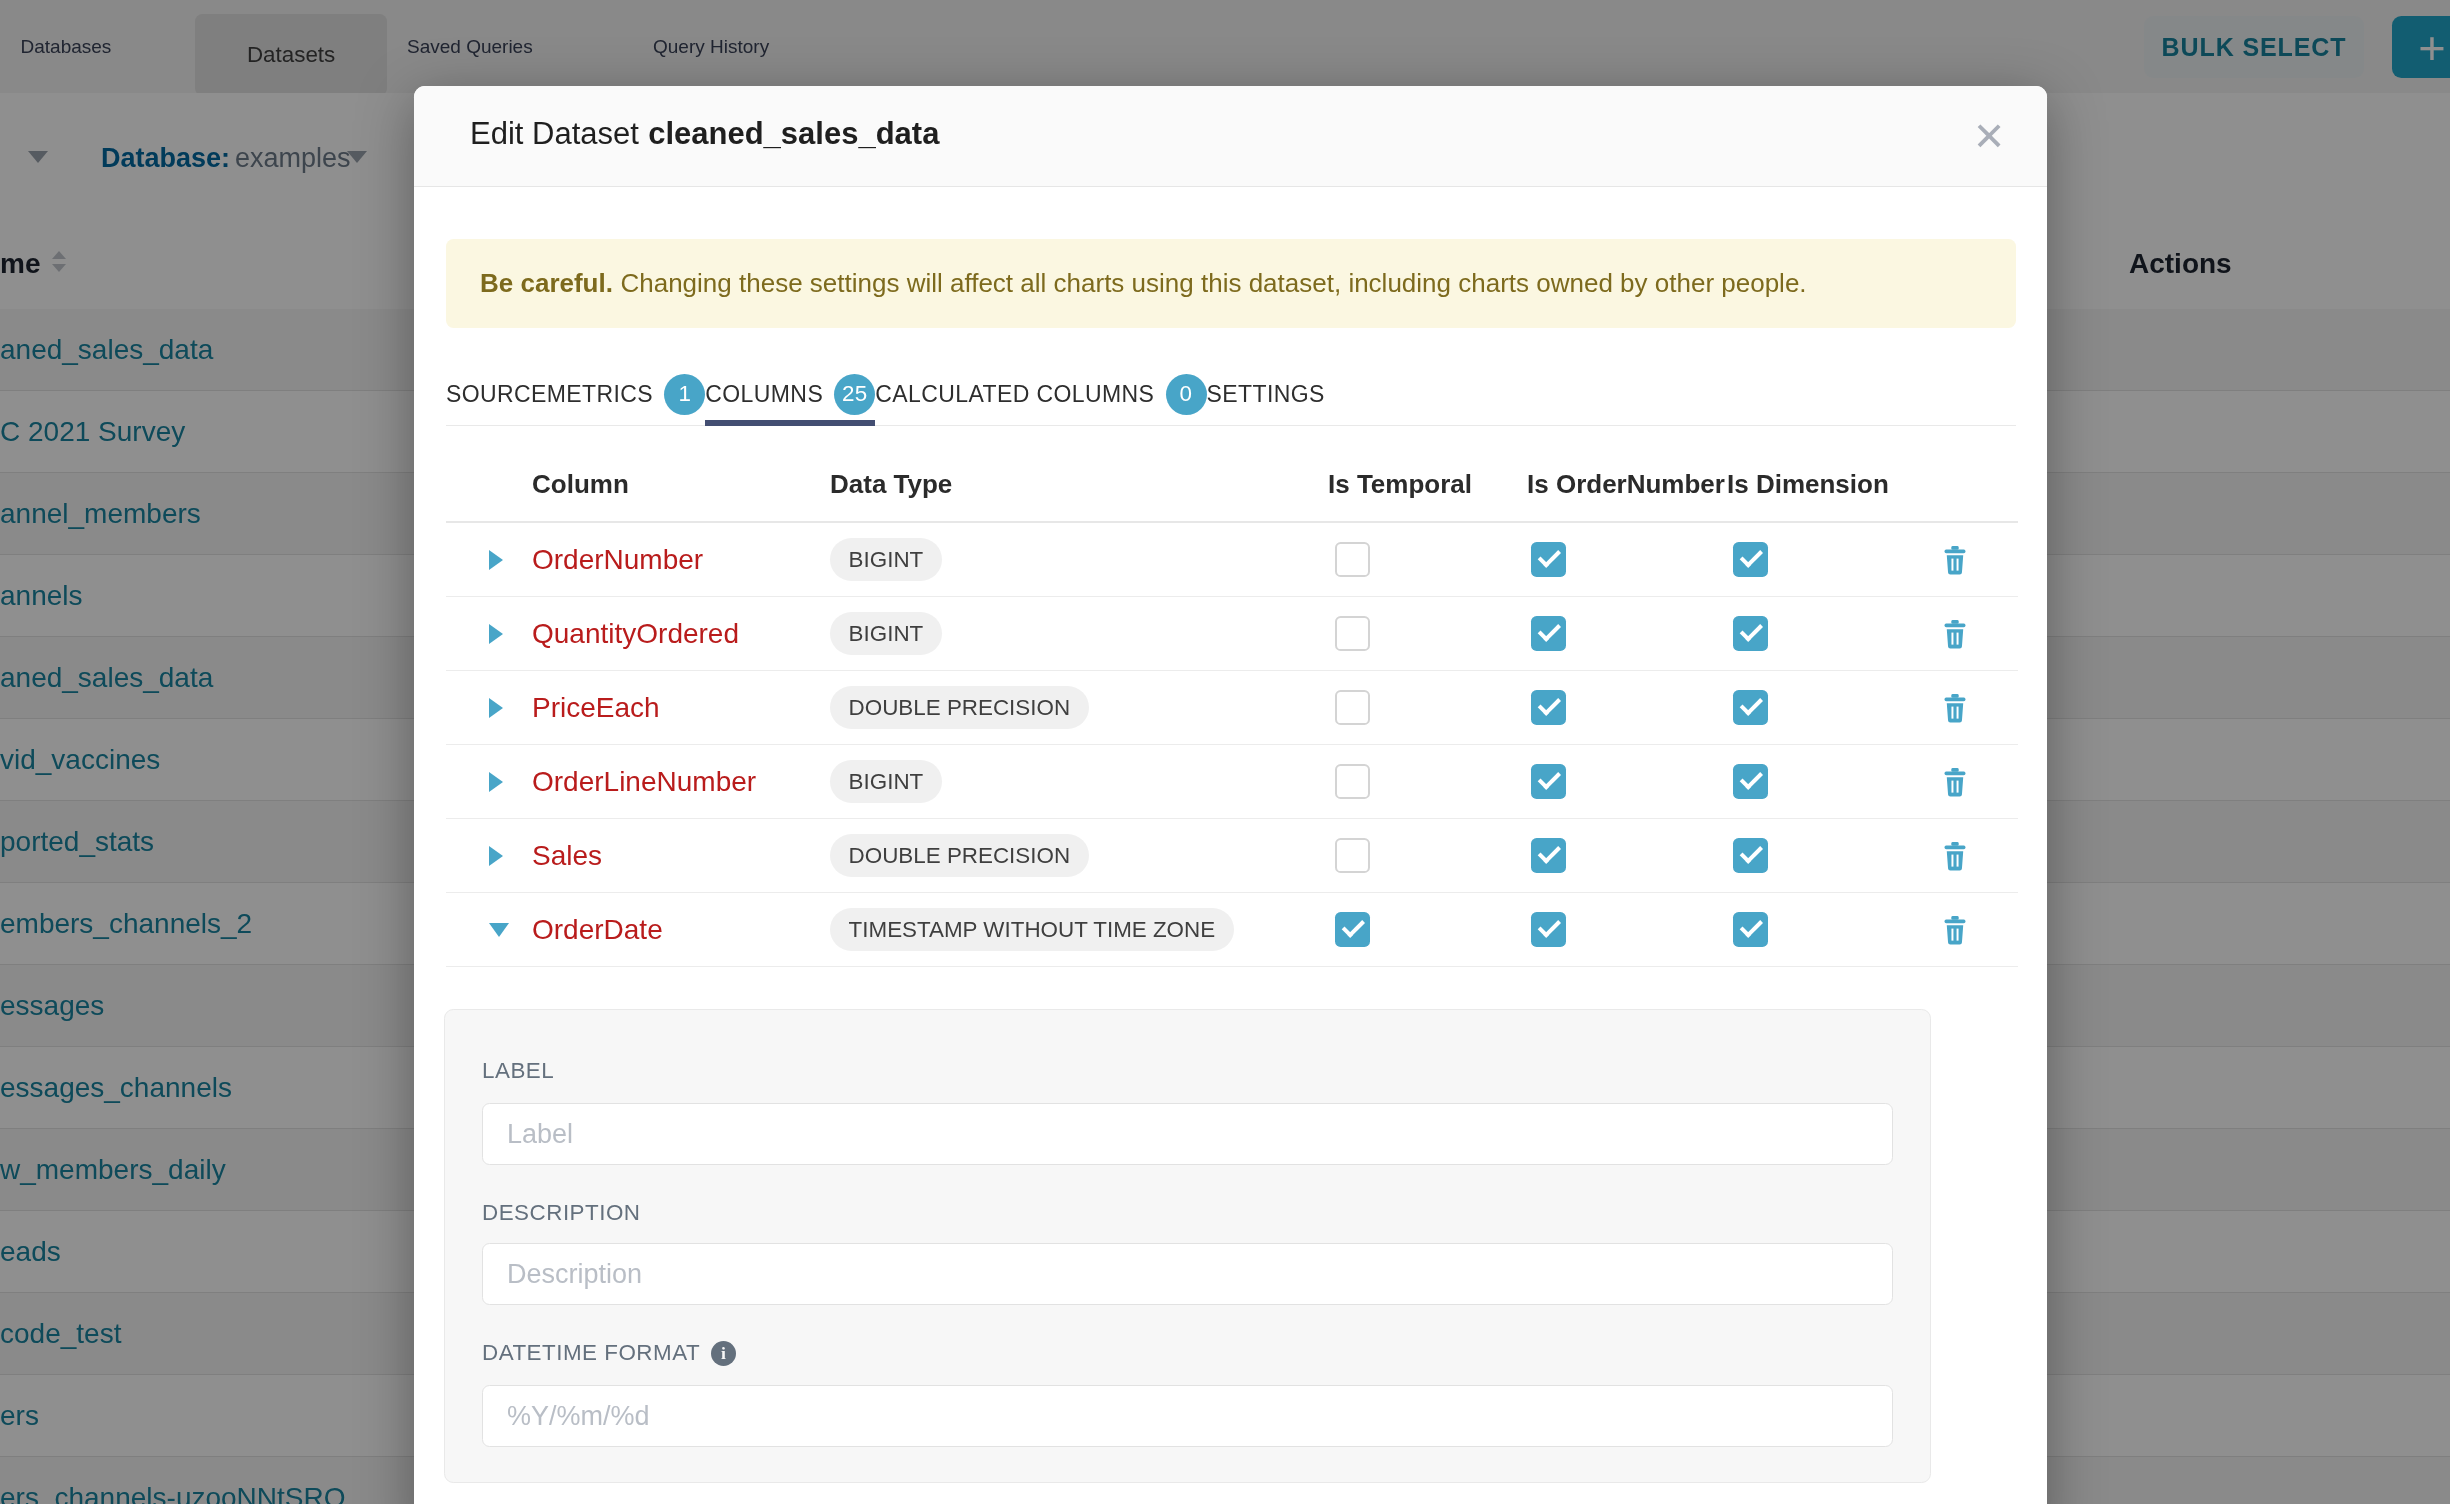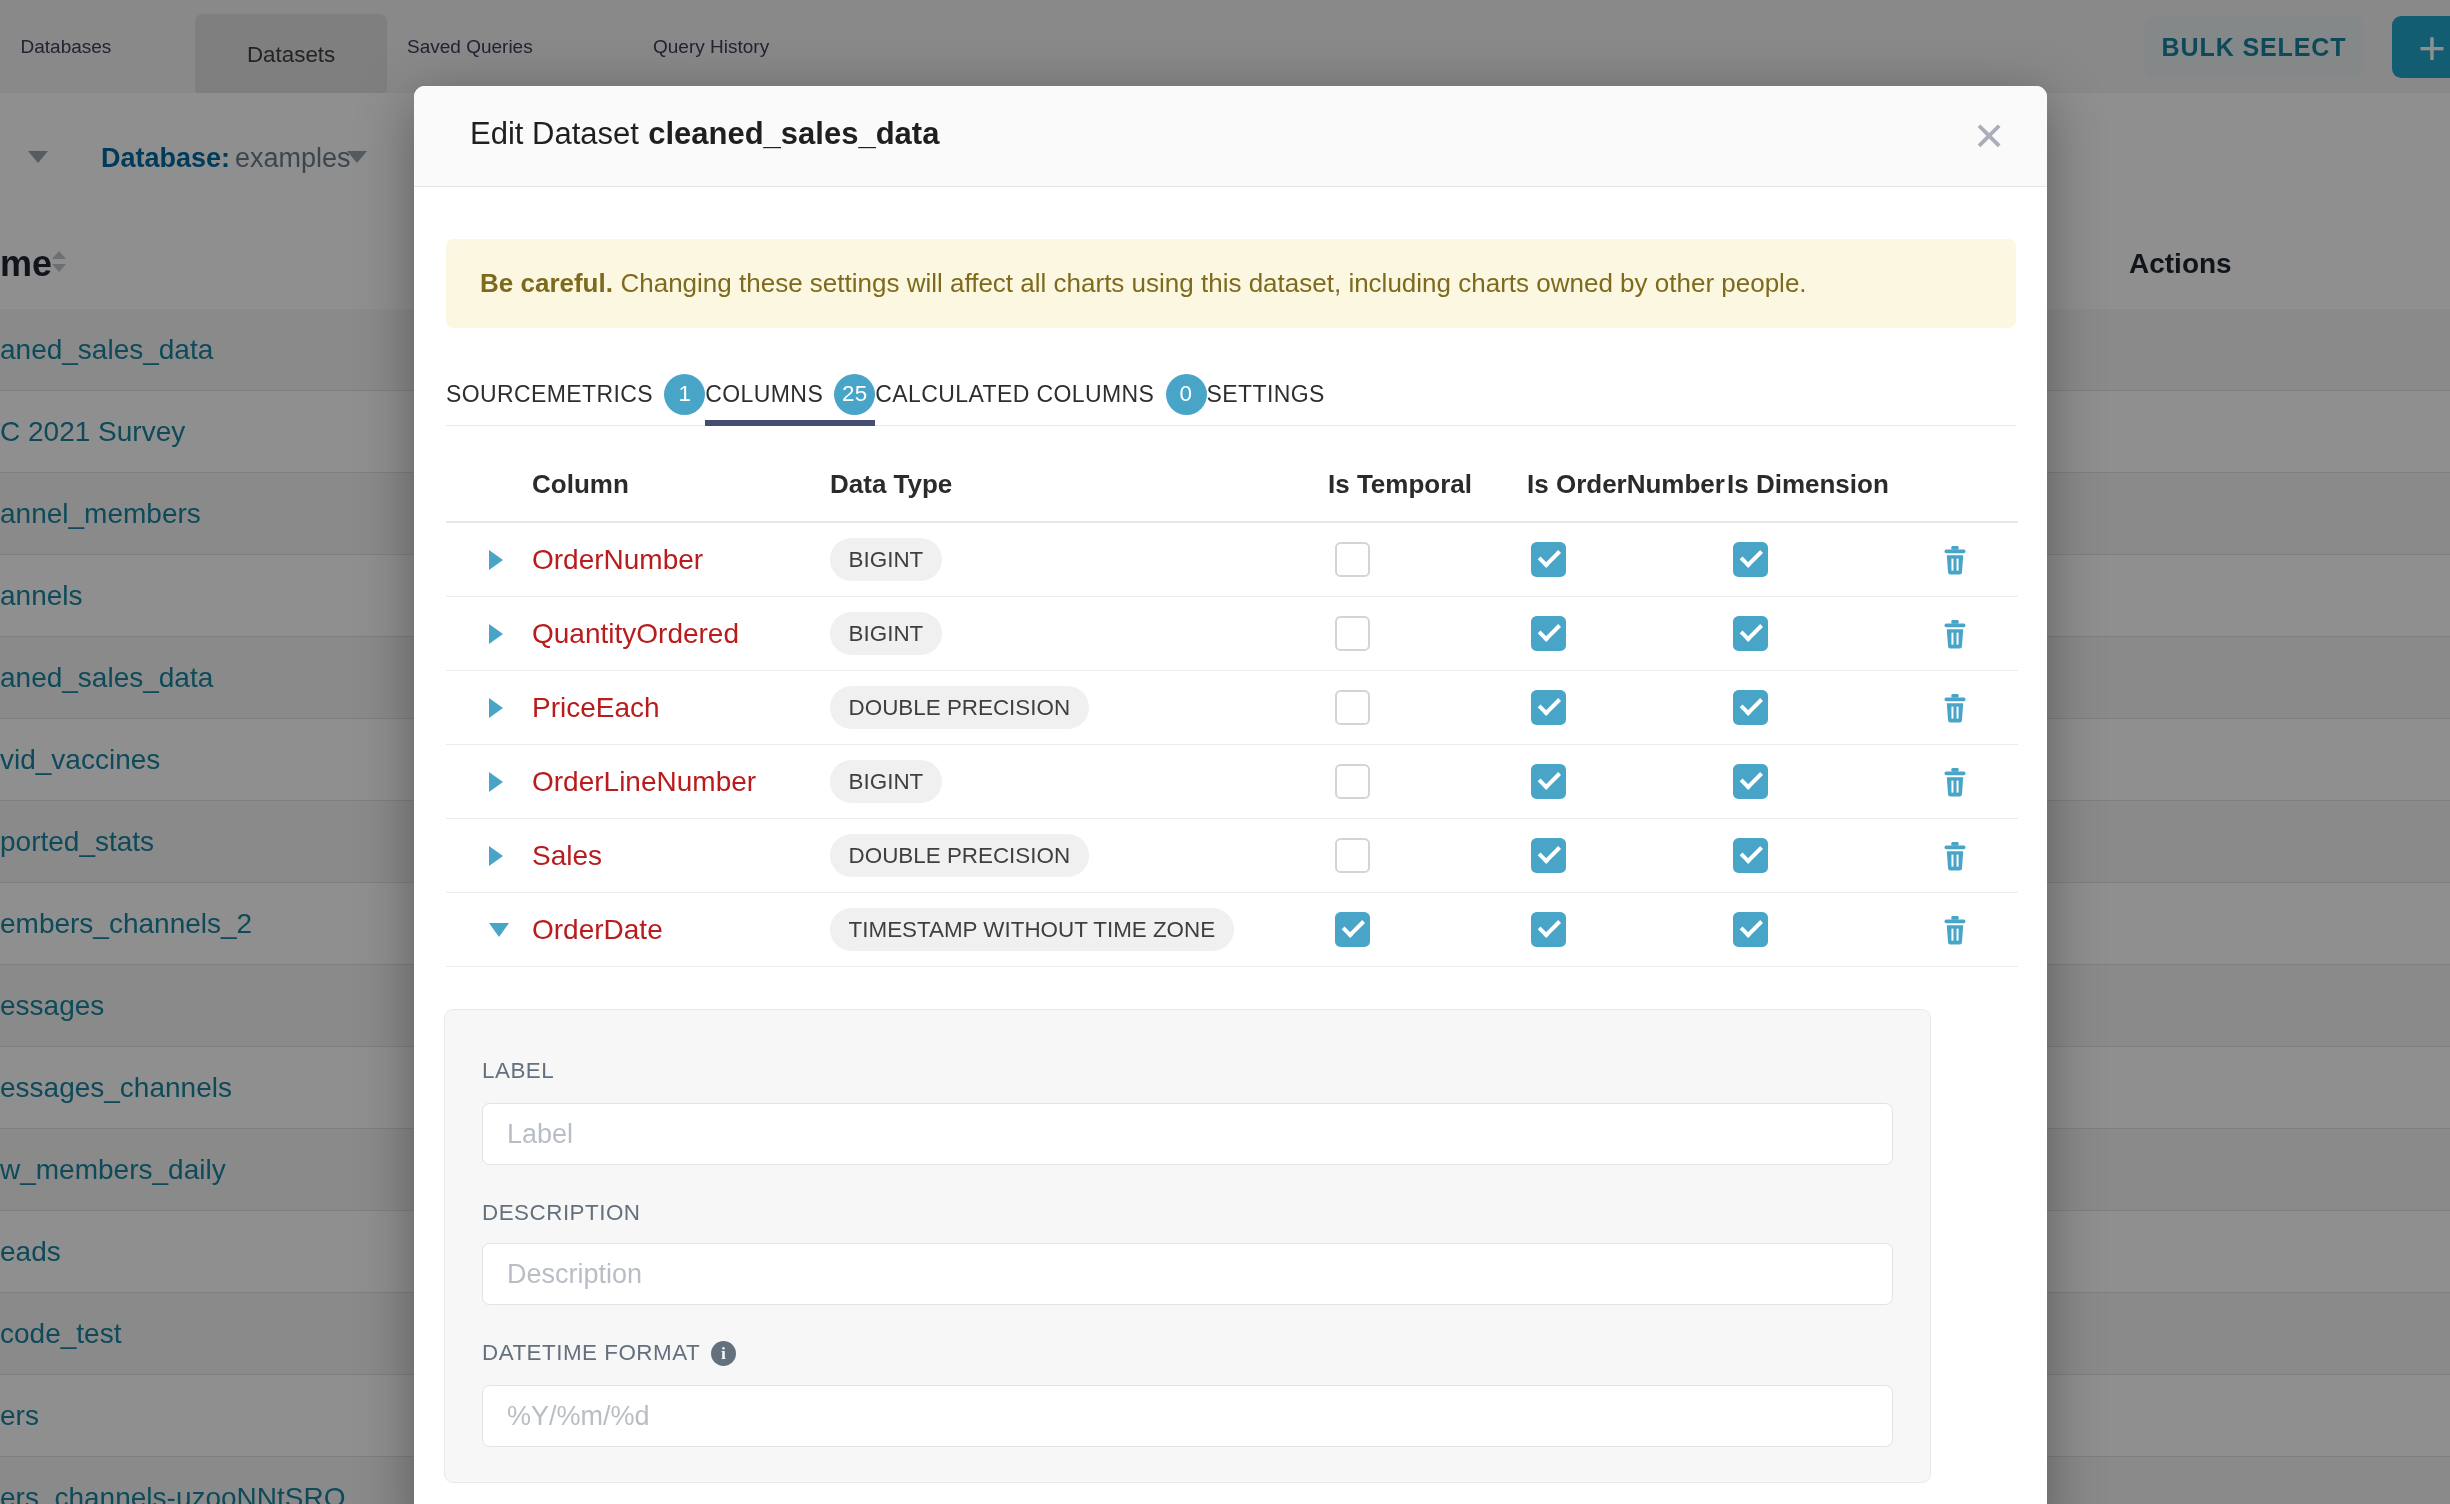--- a/index.html
+++ b/index.html
@@ -24,21 +24,21 @@
   .caret-down{width:0;height:0;border-left:10.3px solid transparent;border-right:10.3px solid transparent;
     border-top:12px solid #9aa3ad;display:inline-block;}
   .filter-caret1{position:absolute;left:28px;top:58px;}
   .filter-label{position:absolute;left:101px;top:0;height:131px;display:flex;align-items:center;
     font-size:27px;font-weight:700;color:#0369a1;}
   .filter-value{position:absolute;left:235px;top:0;height:131px;display:flex;align-items:center;
     font-size:27px;color:#6e7b8a;}
   .filter-caret2{position:absolute;left:347px;top:58px;}
   .bg-thead{position:absolute;left:0;top:219px;width:2450px;height:89px;}
   .bg-name-header{position:absolute;left:0px;top:0;height:89px;display:flex;align-items:center;
-    font-size:36px;font-weight:700;color:#1e2430;}
+    font-size:28px;font-weight:700;color:#1e2430;}
   .sort-icon{position:absolute;left:52px;top:32px;display:flex;flex-direction:column;gap:4.7px;}
   .sort-icon i{display:block;width:0;height:0;border-left:7.5px solid transparent;border-right:7.5px solid transparent;}
   .sort-icon .up{border-bottom:8.4px solid #c2c7ce;}
   .sort-icon .dn{border-top:8.4px solid #c2c7ce;}
   .bg-actions-header{position:absolute;left:2129px;top:0;height:89px;display:flex;align-items:center;
     font-size:28px;font-weight:700;color:#1e2430;}
   .bg-rows{position:absolute;left:0;top:309px;width:2450px;height:1196px;overflow:hidden;}
   .bg-row{position:relative;width:2450px;height:82px;border-bottom:0.9px solid #e3e3e3;box-sizing:border-box;}
   .bg-row:nth-child(odd){background:#f7f7f7;}
   .bg-row a{position:absolute;left:0px;top:0;height:82px;display:flex;align-items:center;

